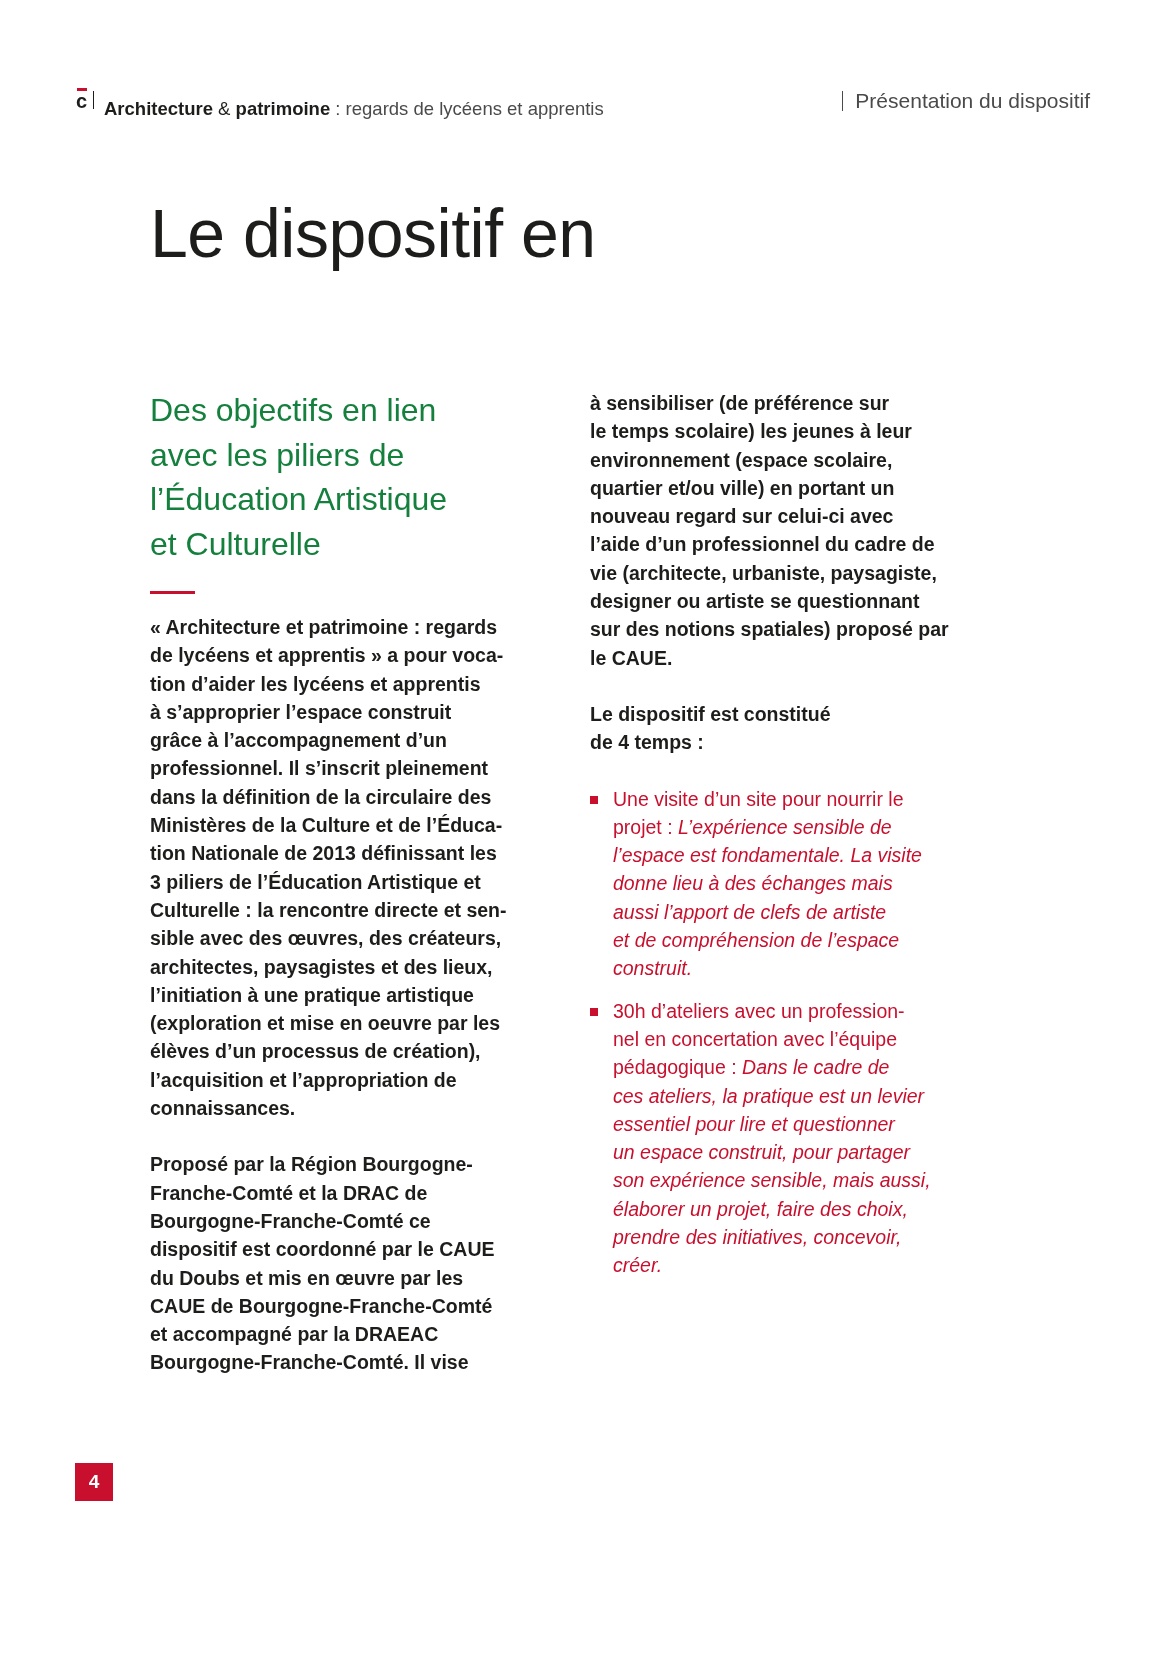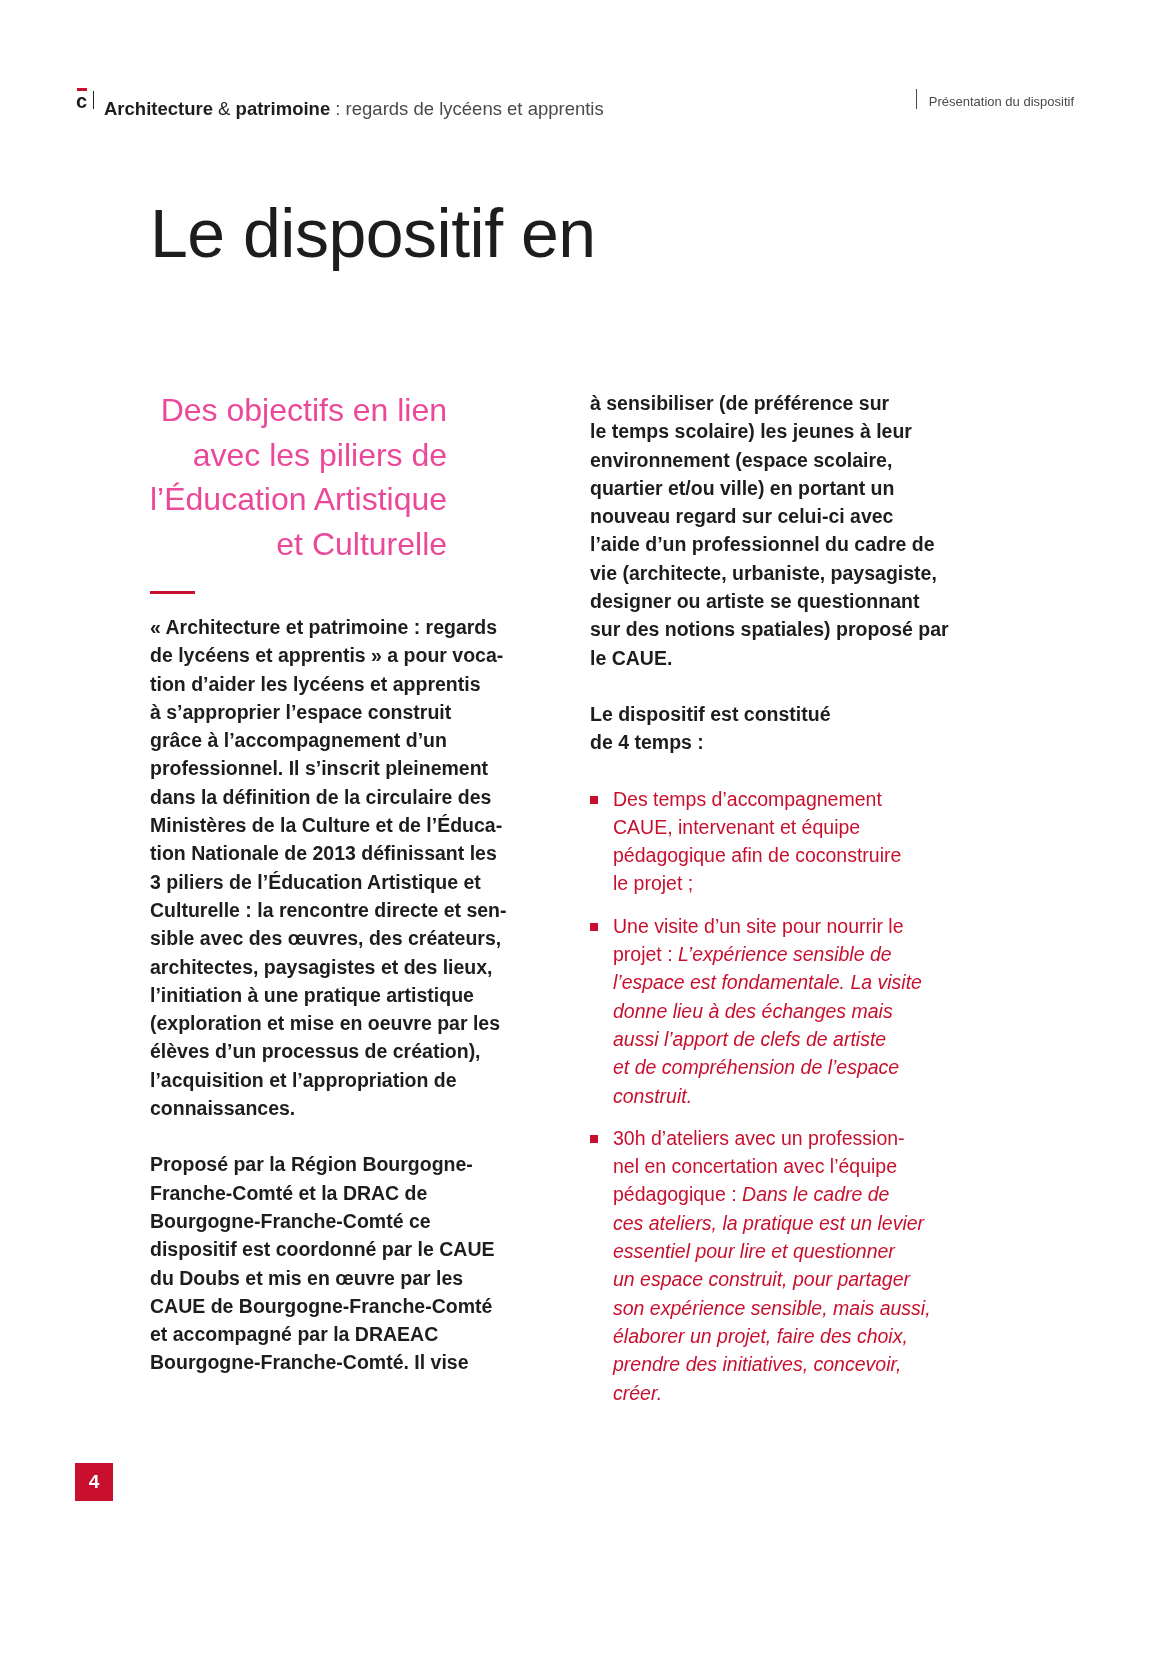--- a/index.html
+++ b/index.html
@@ -8,26 +8,26 @@
 
   .header { position: absolute; top: 86px; left: 76px; right: 76px; height: 30px; }
   .logo { position: absolute; left: 0; top: 2px; width: 16px; height: 22px; }
   .logo .bar { position: absolute; left: 1px; top: 0; width: 10px; height: 3px; background: #c8102e; }
   .logo .c { position: absolute; left: 0; top: 3px; font-weight: bold; font-size: 20px; line-height: 20px; color: #1d1d1b; }
   .logo-sep { position: absolute; left: 17px; top: 5px; width: 1px; height: 18px; background: #1d1d1b; }
   .header-title { position: absolute; left: 28px; top: 3px; font-size: 18.5px; white-space: nowrap; margin-top: 9px; }
   .header-title .b { font-weight: bold; color: #1d1d1b; }
   .header-title .amp { color: #1d1d1b; }
   .header-title .light { color: #4a4a4a; }
-  .header-right { position: absolute; right: 16px; top: 3px; font-size: 13px; color: #4a4a4a; white-space: nowrap; }
+  .header-right { position: absolute; right: 0; top: 3px; font-size: 21px; color: #4a4a4a; white-space: nowrap; }
   .header-right .sep { display: inline-block; width: 1px; height: 20px; background: #4a4a4a; vertical-align: -3px; margin-right: 12px; }
 
   .title { position: absolute; left: 150px; top: 188px; font-size: 68px; font-weight: normal; line-height: 91px; color: #1d1d1b; letter-spacing: -0.5px; }
 
-  .subtitle { position: absolute; left: 150px; top: 388px; font-size: 32px; line-height: 44.5px; color: #ec4899; text-align: right; }
+  .subtitle { position: absolute; left: 150px; top: 388px; font-size: 32px; line-height: 44.5px; color: #15803d; }
 
   .red-rule { position: absolute; left: 150px; top: 591px; width: 45px; height: 3px; background: #c8102e; }
 
   .col { position: absolute; font-size: 19.5px; line-height: 28.3px; color: #1d1d1b; }
   .col-left { left: 150px; top: 613px; width: 400px; }
   .col-right { left: 590px; top: 389px; width: 400px; }
   .para { margin: 0; font-weight: bold; }
   .gap { height: 28px; }
 
   .bullets { list-style: none; margin: 0; padding: 0; color: #c8102e; }
@@ -76,21 +76,20 @@
 
 <div class="col col-right">
   <p class="para" id="rp1"><span>à sensibiliser (de préférence sur</span><br><span>le temps scolaire) les jeunes à leur</span><br><span>environnement (espace scolaire,</span><br><span>quartier et/ou ville) en portant un</span><br><span>nouveau regard sur celui-ci avec</span><br><span>l’aide d’un professionnel du cadre de</span><br><span>vie (architecte, urbaniste, paysagiste,</span><br><span>designer ou artiste se questionnant</span><br><span>sur des notions spatiales) proposé par</span><br><span>le CAUE.</span></p>
   <div class="gap"></div>
   <p class="para">
     <span>Le dispositif est constitué</span><br>
     <span>de </span><strong>4 temps</strong><span> :</span>
   </p>
   <div class="gap"></div>
   <ul class="bullets" id="bullets">
-      <li><span class="sq"></span><span>Des temps d’accompagnement</span><br><span>CAUE, intervenant et équipe</span><br><span>pédagogique afin de coconstruire</span><br><span>le projet ;</span></li>
       <li><span class="sq"></span><span>Une visite d’un site pour nourrir le</span><br><span>projet : </span><em>L’expérience sensible de</em><br><em>l’espace est fondamentale. La visite</em><br><em>donne lieu à des échanges mais</em><br><em>aussi l’apport de clefs de artiste</em><br><em>et de compréhension de l’espace</em><br><em>construit.</em></li>
       <li><span class="sq"></span><span>30h d’ateliers avec un profession-</span><br><span>nel en concertation avec l’équipe</span><br><span>pédagogique : </span><em>Dans le cadre de</em><br><em>ces ateliers, la pratique est un levier</em><br><em>essentiel pour lire et questionner</em><br><em>un espace construit, pour partager</em><br><em>son expérience sensible, mais aussi,</em><br><em>élaborer un projet, faire des choix,</em><br><em>prendre des initiatives, concevoir,</em><br><em>créer.</em></li>
     </ul>
 </div>
 
 <div class="page-num">
   <span>4</span>
 </div>
 
 </body></html>

